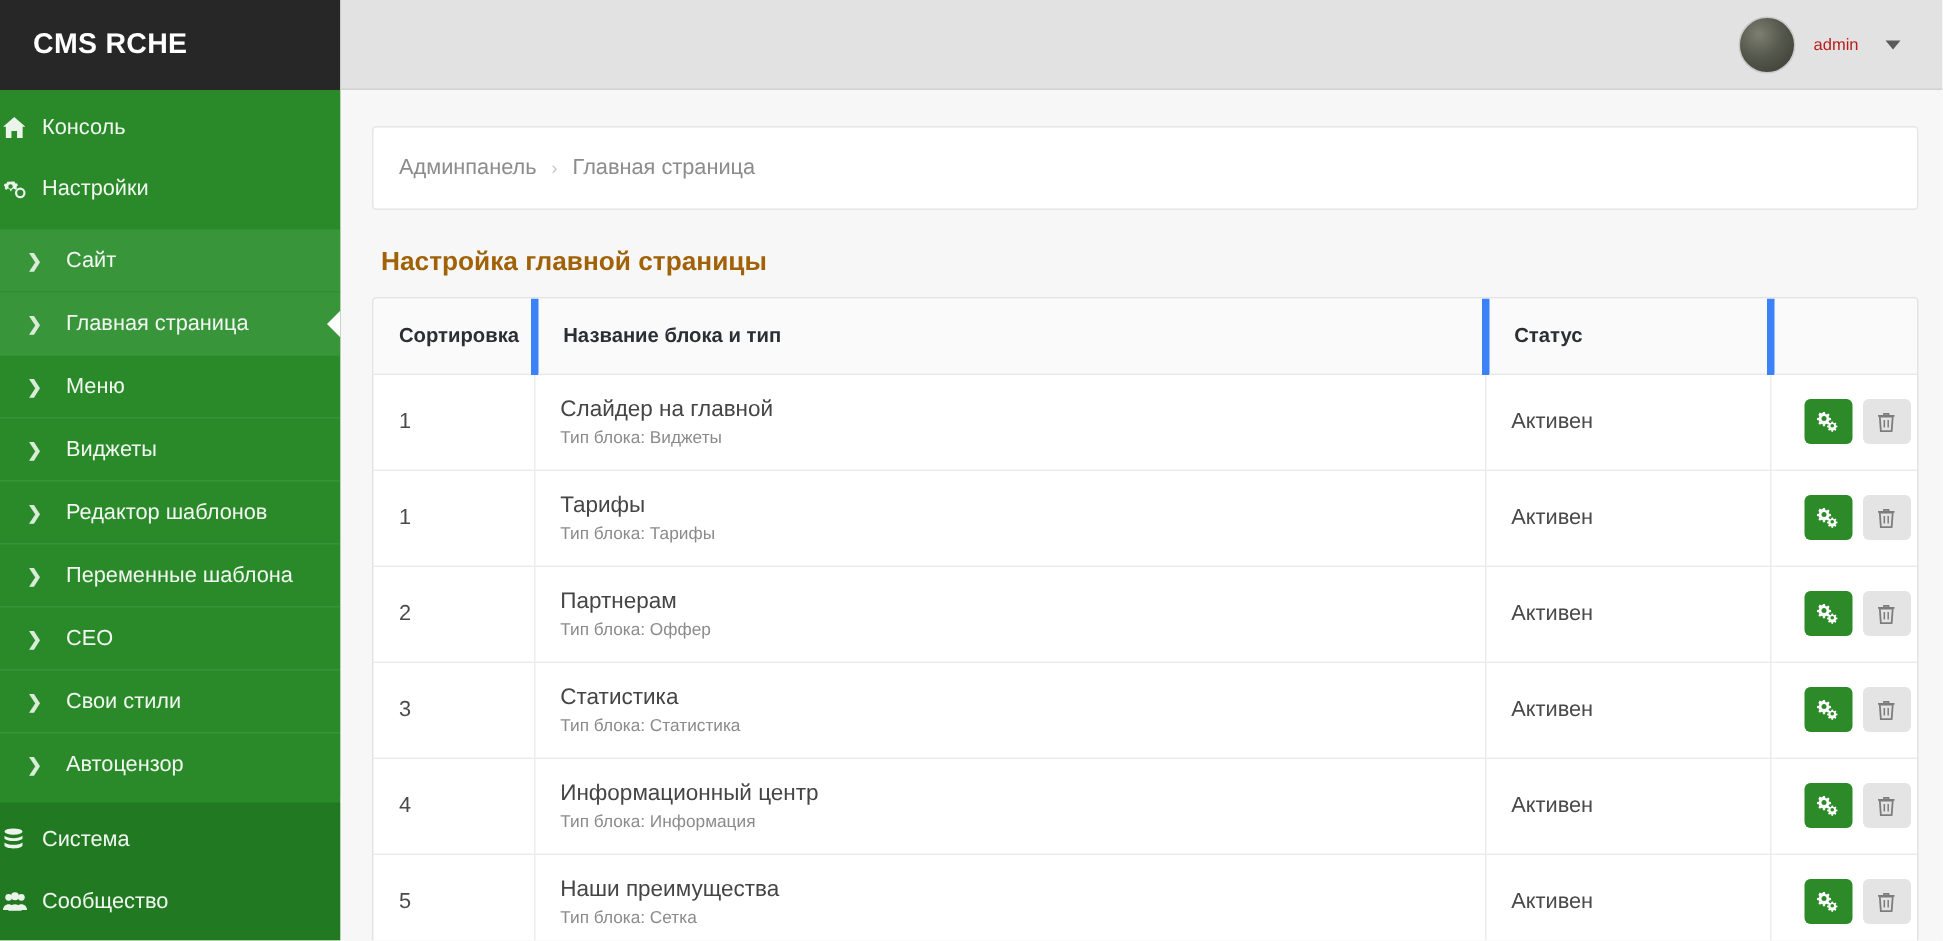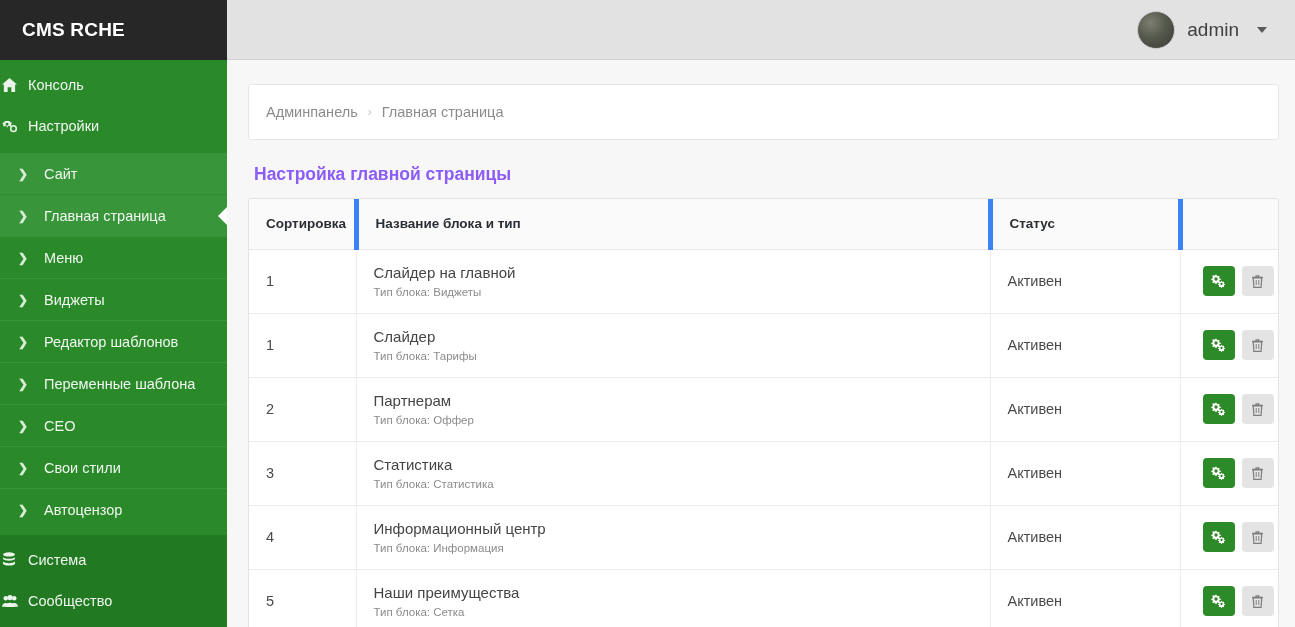--- a/index.html
+++ b/index.html
@@ -83,21 +83,21 @@
   }
   .user {
     display: flex; align-items: center; gap: 12px;
     cursor: pointer;
   }
   .avatar {
     width: 38px; height: 38px; border-radius: 50%;
     background: radial-gradient(circle at 35% 30%, #7d7f72 0%, #55584c 45%, #3a3b33 100%);
     border: 1px solid #c9c9c9;
   }
-  .user-name { color: #404040; font-size: 19px; }
+  .user-name { color: #b91c1c; font-size: 11px; }
   .caret-down {
     width: 0; height: 0;
     border-left: 5px solid transparent;
     border-right: 5px solid transparent;
     border-top: 6px solid #5a5a5a;
     margin-left: 6px;
   }
 
   .content { padding: 24px 16px 0 21px; }
 
@@ -108,21 +108,21 @@
     height: 56px;
     display: flex; align-items: center;
     padding-left: 17px;
     font-size: 14.5px;
   }
   .bc-link { color: #8c8c8c; cursor: pointer; }
   .bc-sep { color: #c6c6c6; margin: 0 10px; font-size: 12px; }
   .bc-cur { color: #8c8c8c; }
 
   .page-title {
-    font-size: 17.5px; font-weight: bold; color: #8b5cf6;
+    font-size: 17.5px; font-weight: bold; color: #a16207;
     margin: 24px 0 13px 6px;
   }
 
   .panel {
     background: #ffffff;
     border: 1px solid #e3e3e3;
     border-radius: 3px;
     overflow: hidden;
   }
   table { width: 100%; border-collapse: collapse; table-layout: fixed; }
@@ -348,21 +348,21 @@
                       </svg>
                     </span>
                   </button>
                 </div>
               </td>
             </tr>
 
             <tr>
               <td>1</td>
               <td>
-                <div class="blk-title">Слайдер</div>
+                <div class="blk-title">Тарифы</div>
                 <div class="blk-type">Тип блока: Тарифы</div>
               </td>
               <td>Активен</td>
               <td class="cell-act">
                 <div class="btns">
                   <button class="btn btn-green">
                     <span>
                       <svg width="15" height="14" viewBox="0 0 18 16">
                         <path fill="#fff" d="M5.2.4h1.6l.3 1.5 1 .45 1.3-.8 1.1 1.1-.8 1.3.45 1 1.5.3v1.6l-1.5.3-.45 1 .8 1.3-1.1 1.1-1.3-.8-1 .45-.3 1.5H5.2l-.3-1.5-1-.45-1.3.8L1.5 9.45l.8-1.3-.45-1L.35 6.85V5.25l1.5-.3.45-1-.8-1.3L2.6.85l1.3.8 1-.45z"></path>
                         <circle cx="6" cy="5.6" r="2" fill="#2c8a28"></circle>

